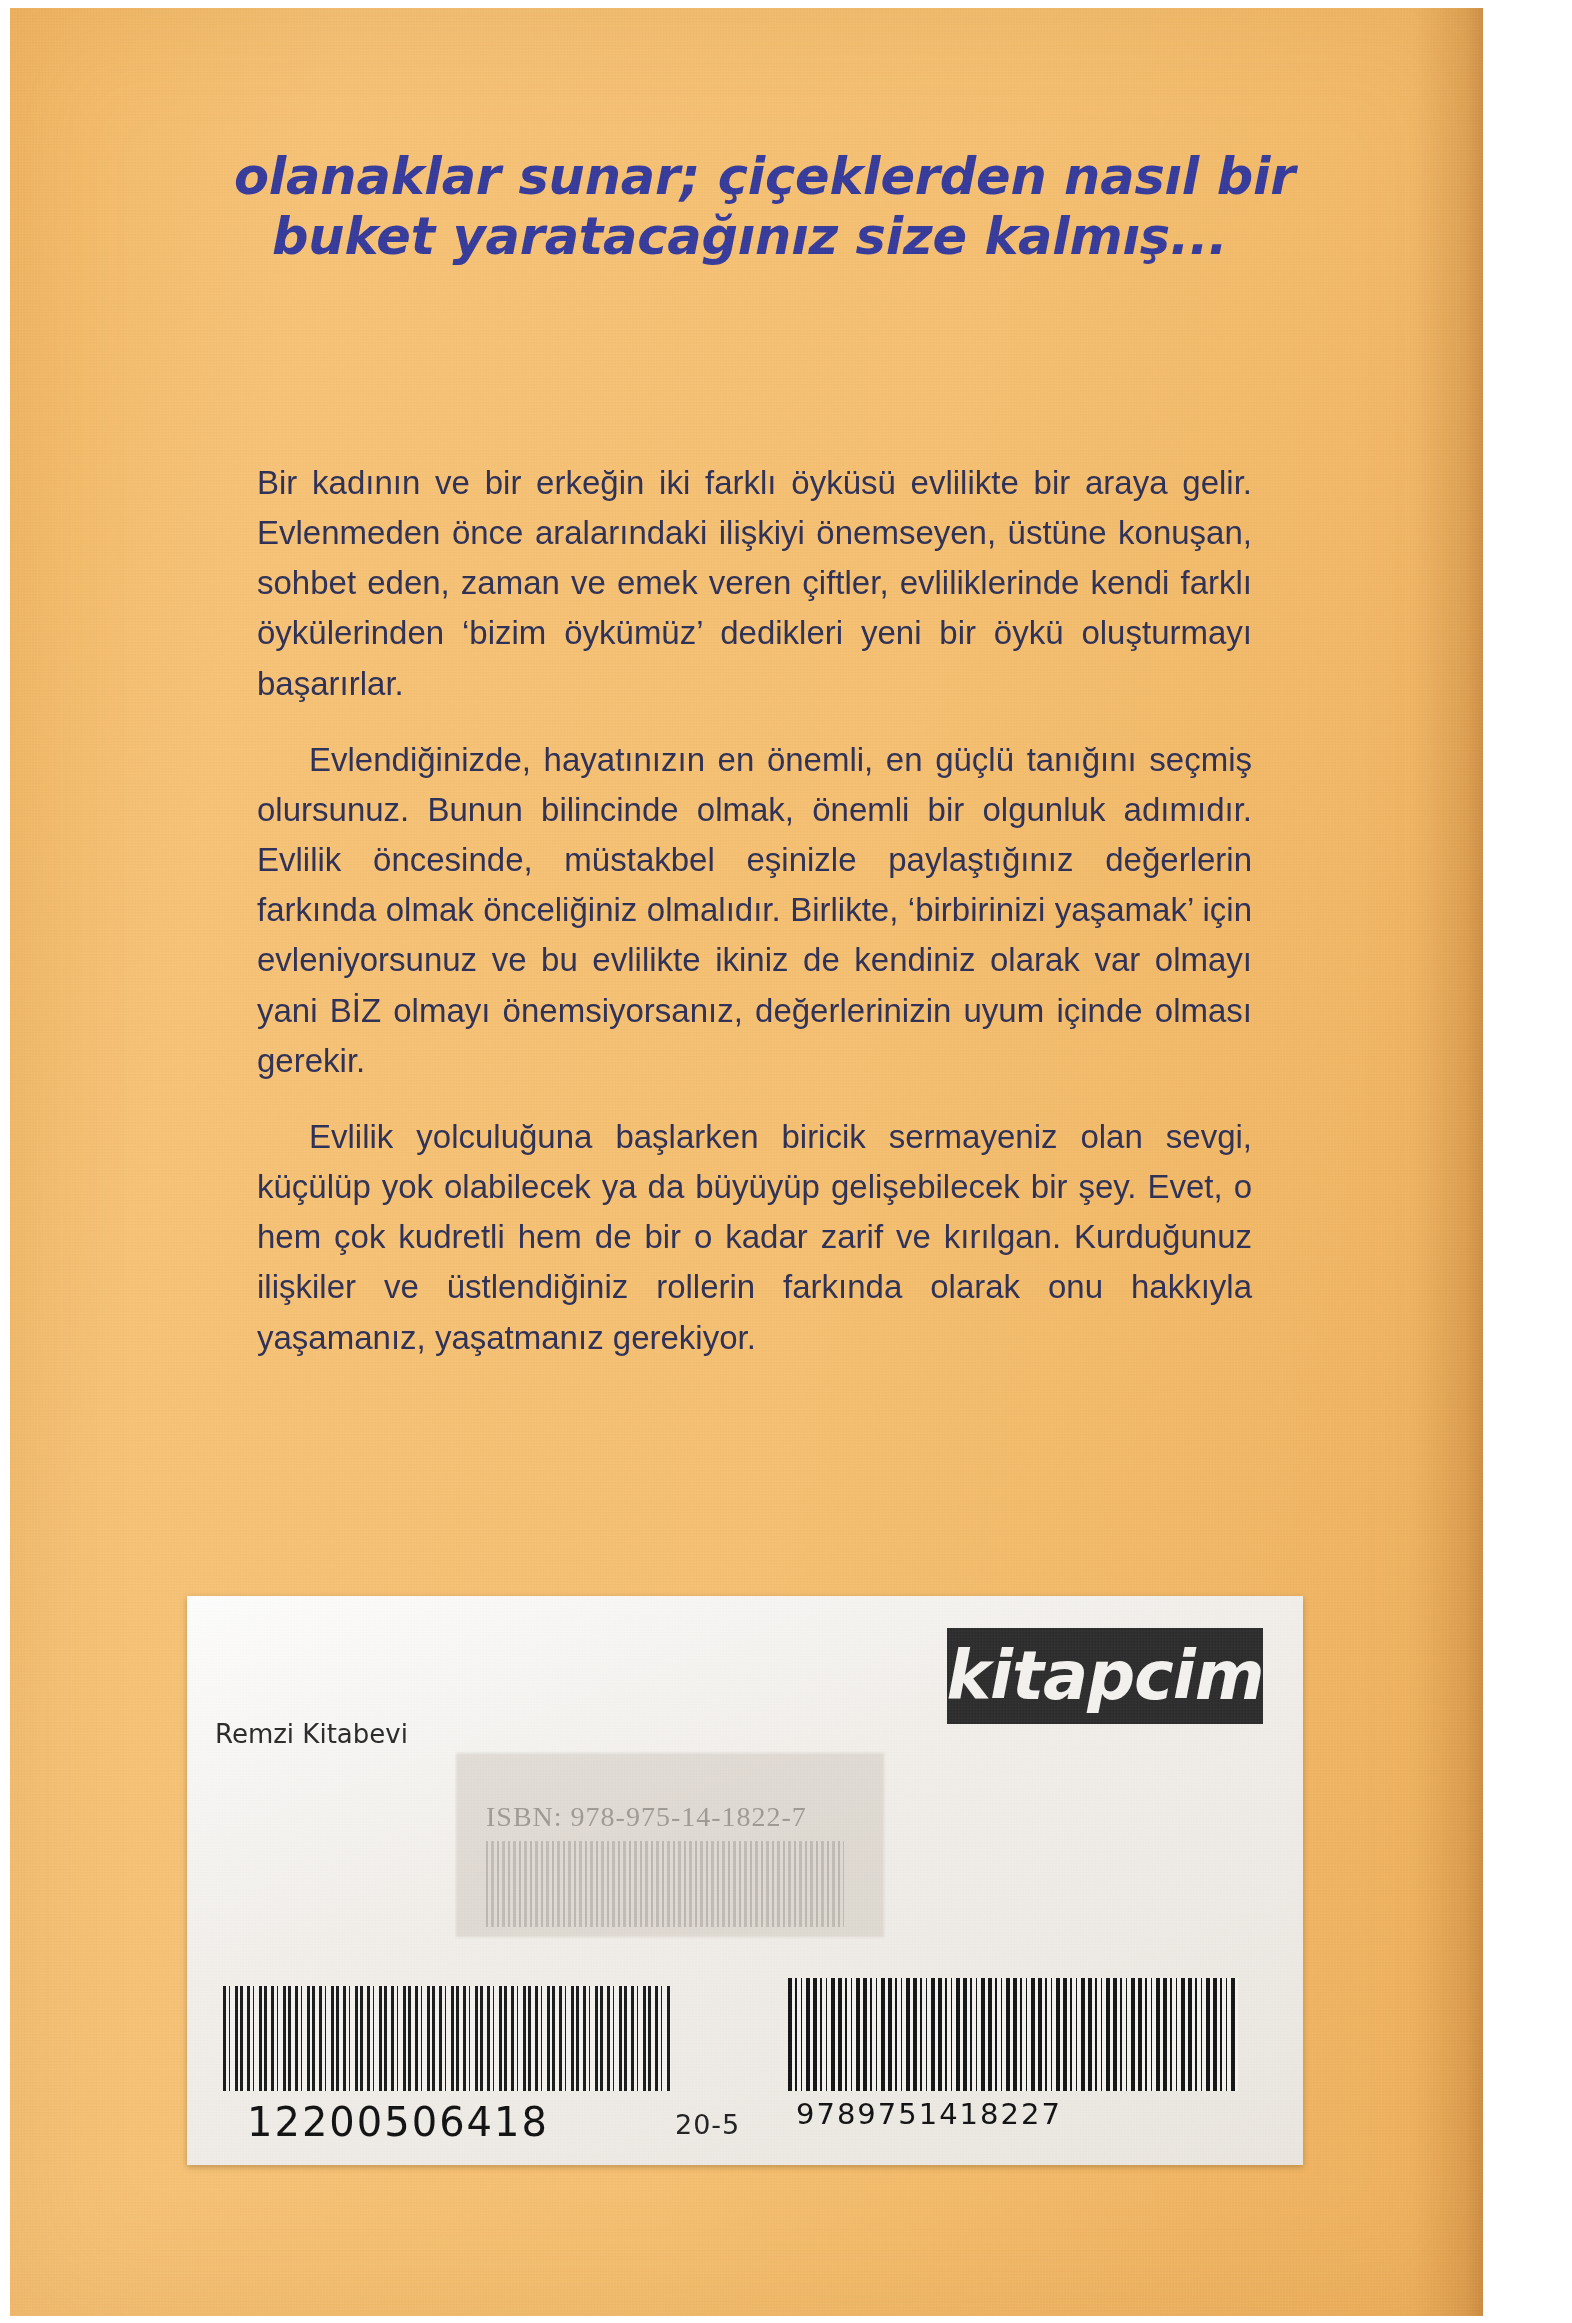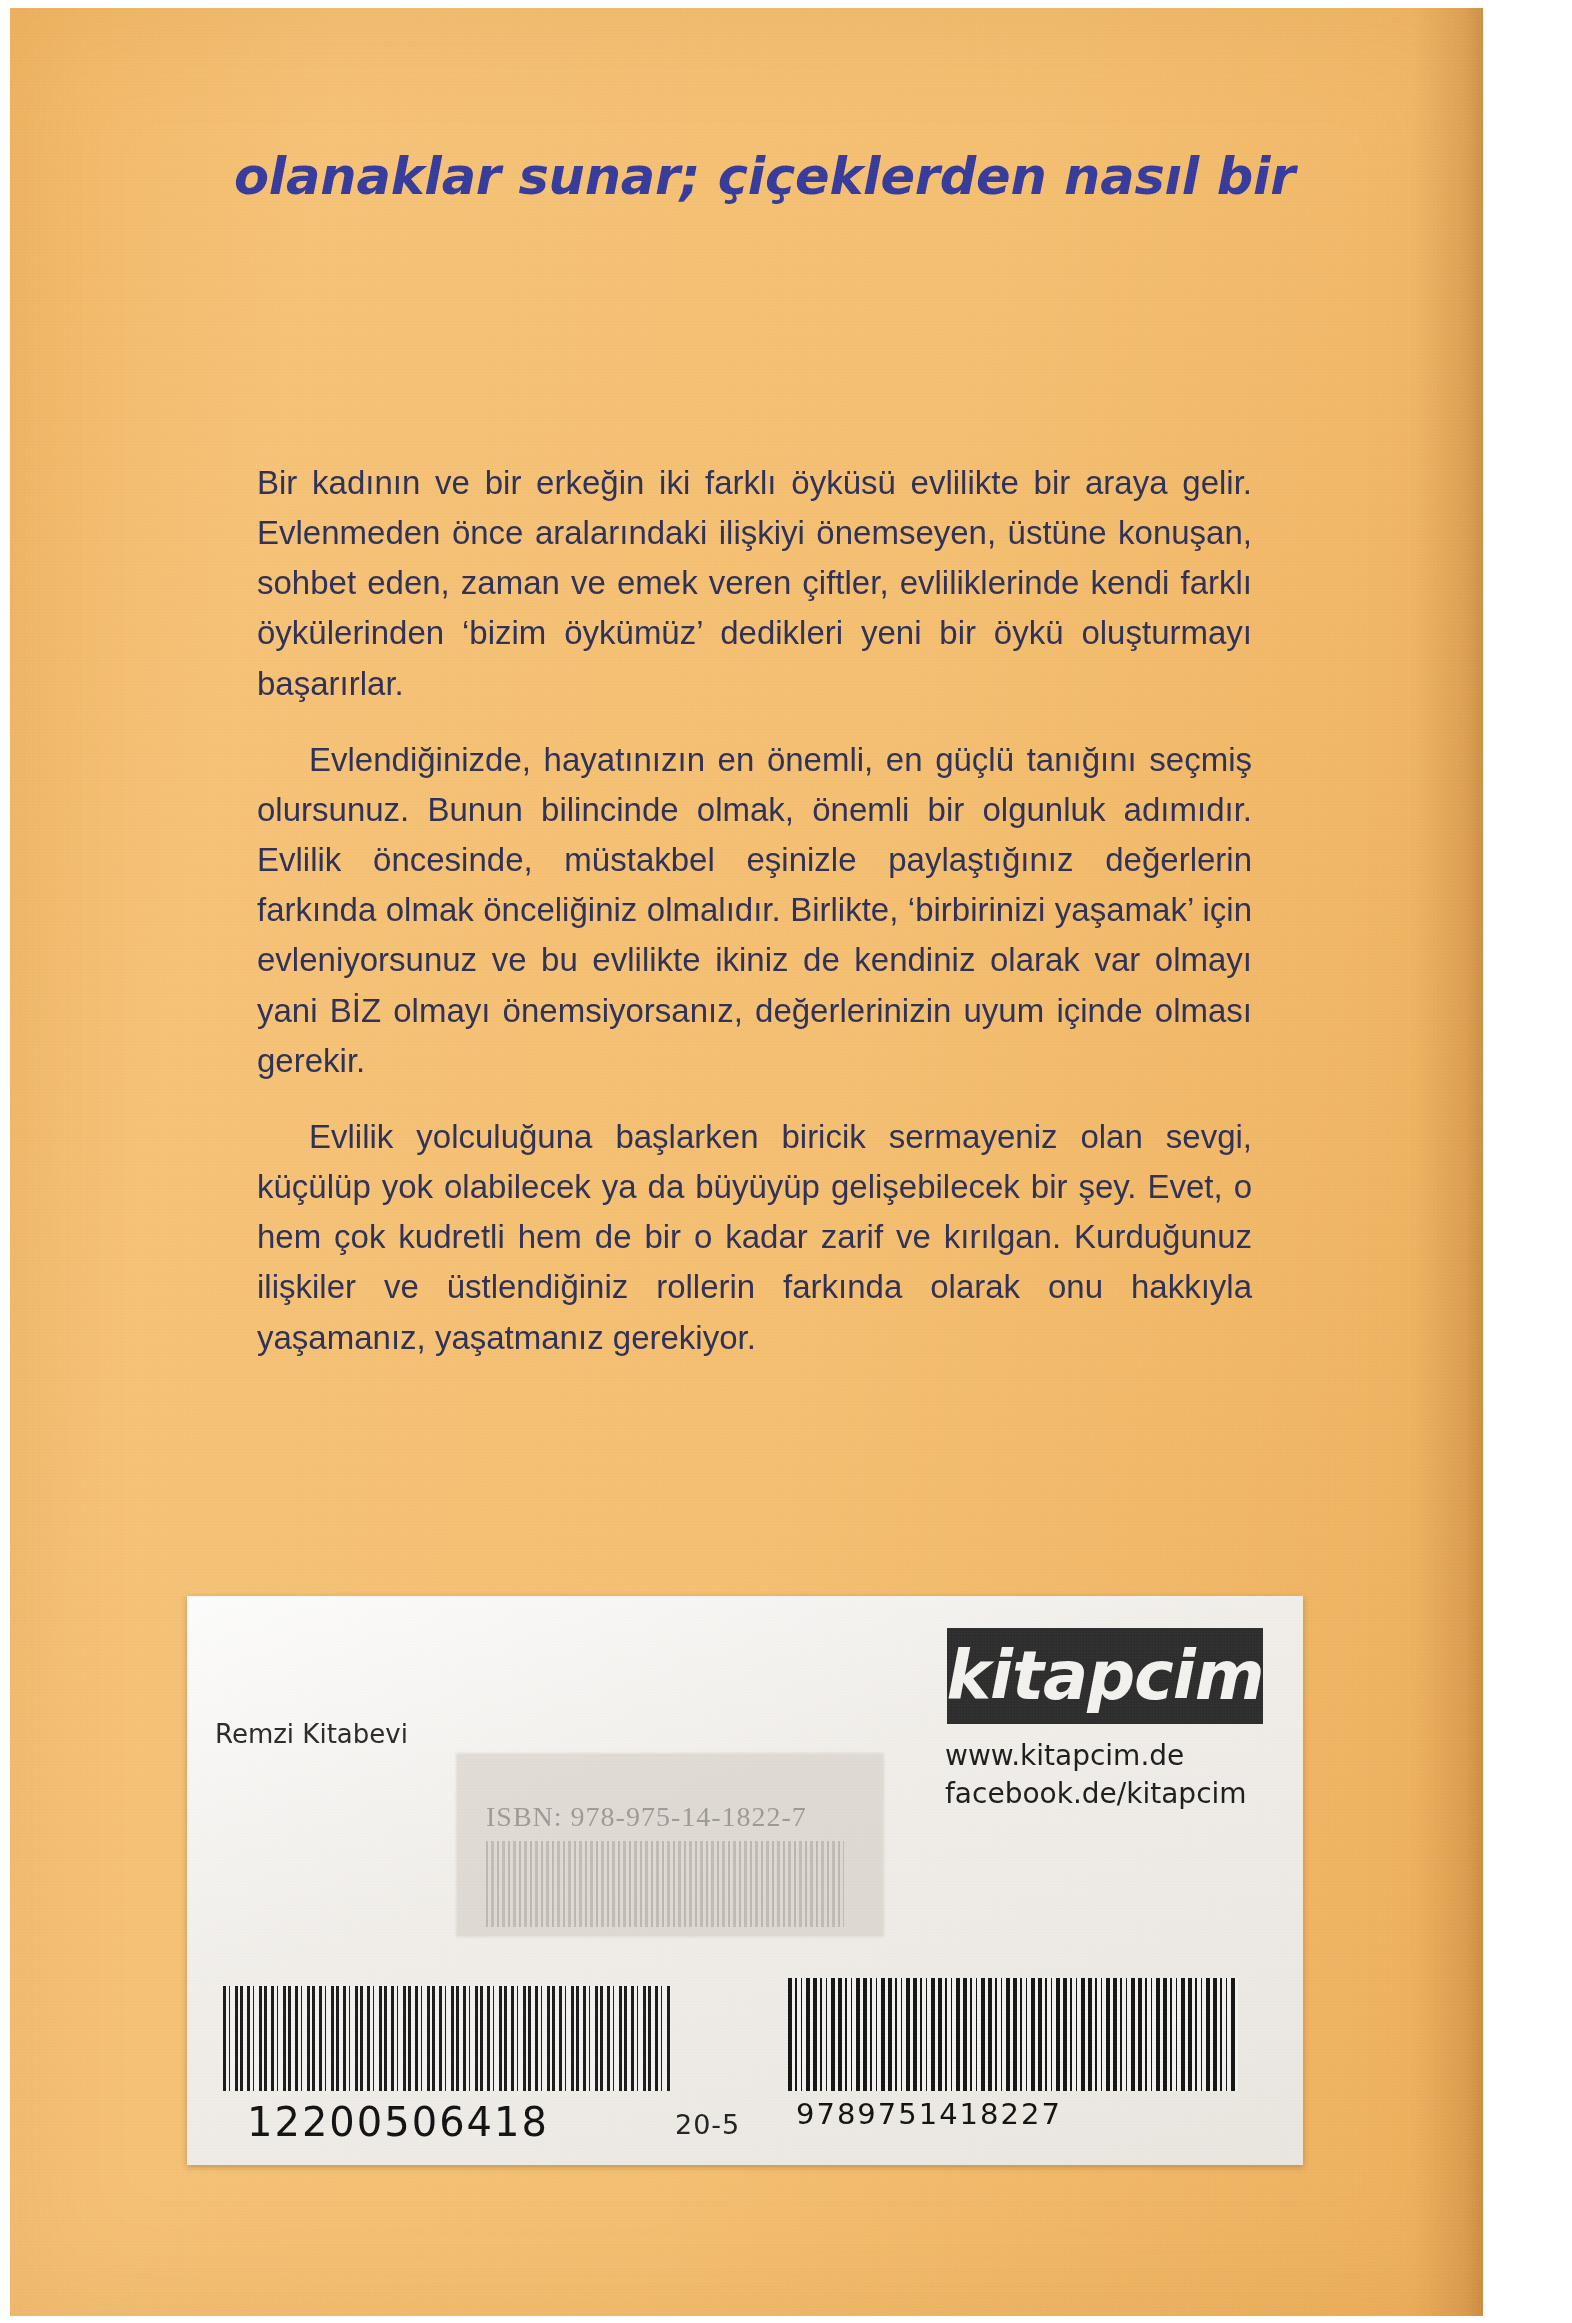--- a/index.html
+++ b/index.html
@@ -269,44 +269,41 @@
 </style>
 </head>
 <body>
 
 <div id="cover">
 
   <div id="edge-right"></div>
 
   <div id="headline">
     <span class="l l2">olanaklar sunar; çiçeklerden nasıl bir</span>
+    <span class="l l3">buket yaratacağınız size kalmış...</span>
   </div>
 
   <div id="body-copy">
     <p>Bir kadının ve bir erkeğin iki farklı öyküsü evlilikte bir araya gelir. Evlenmeden önce aralarındaki ilişkiyi önemseyen, üstüne konuşan, sohbet eden, zaman ve emek veren çiftler, evliliklerinde kendi farklı öykülerinden ‘bizim öykümüz’ dedikleri yeni bir öykü oluşturmayı başarırlar.</p>
     <p class="indent">Evlendiğinizde, hayatınızın en önemli, en güçlü tanığını seçmiş olursunuz. Bunun bilincinde olmak, önemli bir olgunluk adımıdır. Evlilik öncesinde, müstakbel eşinizle paylaştığınız değerlerin farkında olmak önceliğiniz olmalıdır. Birlikte, ‘birbirinizi yaşamak’ için evleniyorsunuz ve bu evlilikte ikiniz de kendiniz olarak var olmayı yani BİZ olmayı önemsiyorsanız, değerlerinizin uyum içinde olması gerekir.</p>
     <p class="indent">Evlilik yolculuğuna başlarken biricik sermayeniz olan sevgi, küçülüp yok olabilecek ya da büyüyüp gelişebilecek bir şey. Evet, o hem çok kudretli hem de bir o kadar zarif ve kırılgan. Kurduğunuz ilişkiler ve üstlendiğiniz rollerin farkında olarak onu hakkıyla yaşamanız, yaşatmanız gerekiyor.</p>
   </div>
 
   <div id="sticker">
 
     <div id="ghost-label"></div>
     <div id="ghost-isbn">ISBN: 978-975-14-1822-7</div>
     <div id="ghost-barcode"></div>
 
     <div id="sticker-publisher">Remzi Kitabevi</div>
 
     <div id="logo-box">
       <span id="logo-text">kitapcim</span>
     </div>
 
-    <div id="logo-url">
-      <div>www.kitapcim.de</div>
-      <div>facebook.de/kitapcim</div>
-    </div>
 
 
     <div class="barcode" id="barcode-left"></div>
     <div class="barcode" id="barcode-right"></div>
 
     <div id="barcode-left-number">12200506418</div>
     <div id="shelf-code">20-5</div>
     <div id="barcode-right-number">9789751418227</div>
   </div>
 </div>

